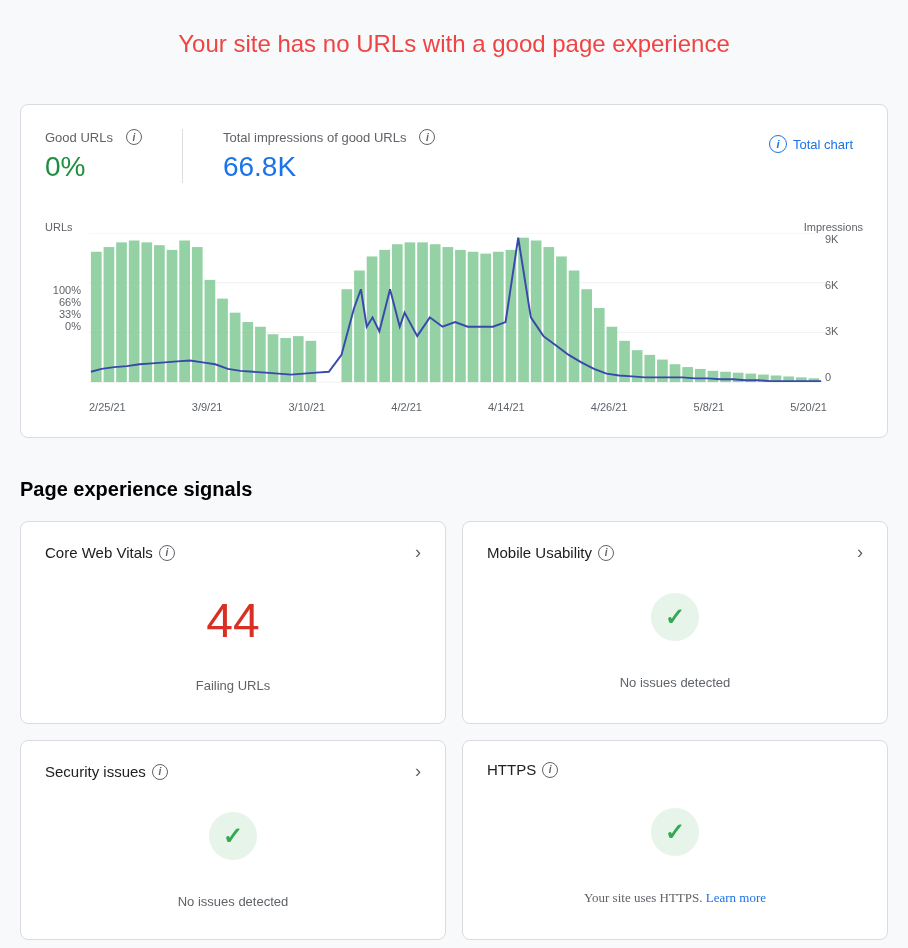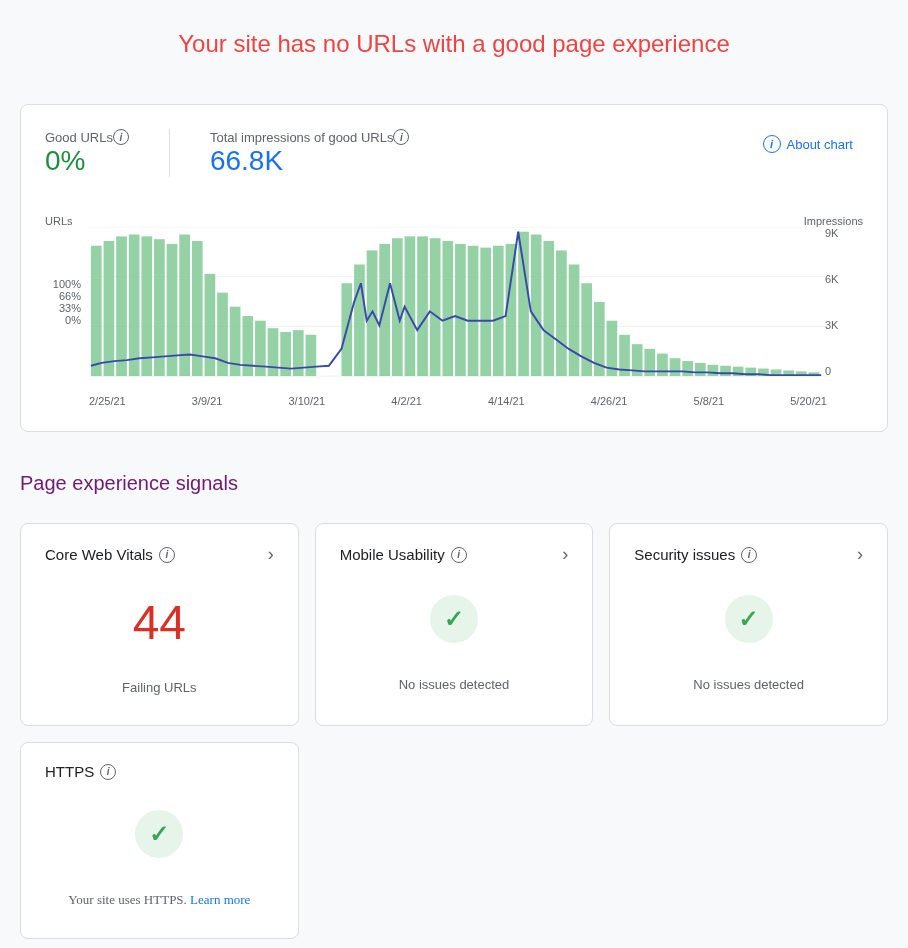--- a/index.html
+++ b/index.html
@@ -34,22 +34,22 @@
     }
     .metric-block + .metric-block {
       padding-left: 40px;
       border-left: 1px solid #dadce0;
     }
     .metric-label {
       font-size: 13px;
       color: #5f6368;
       display: flex;
       align-items: center;
-      gap: 0;
-      margin-bottom: 0;
+      gap: 13px;
+      margin-bottom: 6px;
     }
     .metric-value-green {
       font-size: 28px;
       font-weight: 400;
       color: #1e8e3e;
     }
     .metric-value-blue {
       font-size: 28px;
       font-weight: 400;
       color: #1a73e8;
@@ -69,27 +69,27 @@
     }
     .chart-area {
       position: relative;
       height: 210px;
       margin-top: 10px;
     }
 
     
     .signals-title {
       font-size: 20px;
-      font-weight: 400;
-      color: #701a75;
-      margin-bottom: 28px;
+      font-weight: 700;
+      color: #000000;
+      margin-bottom: 20px;
     }
     .signals-grid {
       display: grid;
-      grid-template-columns: 1fr 1fr 1fr;
+      grid-template-columns: 1fr 1fr;
       gap: 16px;
     }
     .signal-card {
       background: #fff;
       border: 1px solid #dadce0;
       border-radius: 8px;
       padding: 20px 24px;
       cursor: pointer;
     }
     .signal-card-header {
@@ -188,21 +188,21 @@
     </div>
     <div class="metric-block">
       <div class="metric-label">
         <span>Total impressions of good URLs</span>
         <span class="info-icon">i</span>
       </div>
       <div class="metric-value-blue">66.8K</div>
     </div>
     <button class="about-chart-btn">
       <span style="display:inline-flex;align-items:center;justify-content:center;width:18px;height:18px;border-radius:50%;border:1.5px solid #1a73e8;font-size:11px;color:#1a73e8;font-style:italic;font-weight:bold;">i</span>
-      <span>About chart</span>
+      <span>Total chart</span>
     </button>
   </div>
 
   <div class="chart-area">
 
     <div style="position:absolute;left:0;top:18px;font-size:11px;color:#5f6368;">URLs</div>
     <div style="position:absolute;left:0;top:30px;bottom:30px;width:40px;display:flex;flex-direction:column;justify-content:center;align-items:flex-end;font-size:11px;color:#5f6368;padding-right:4px;">
       <span>100%</span>
       <span>66%</span>
       <span>33%</span>

